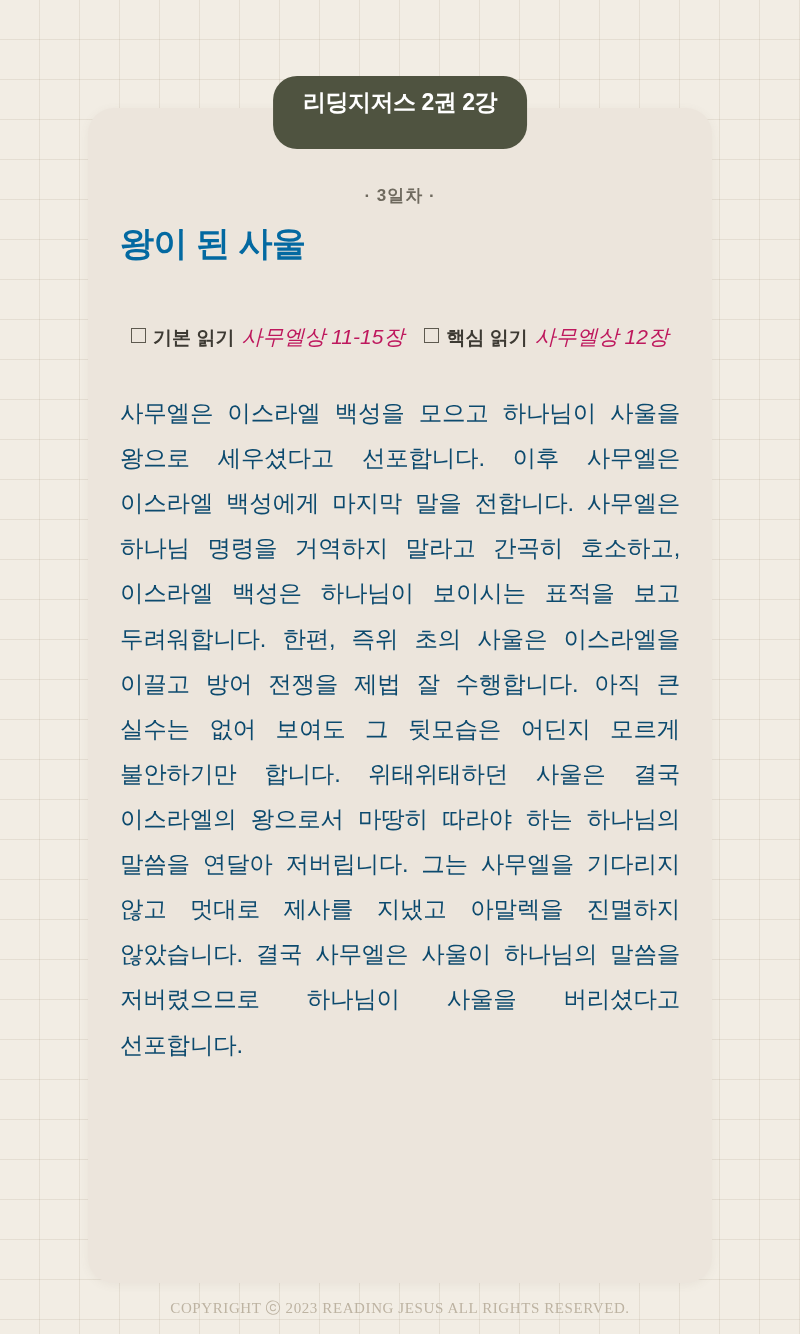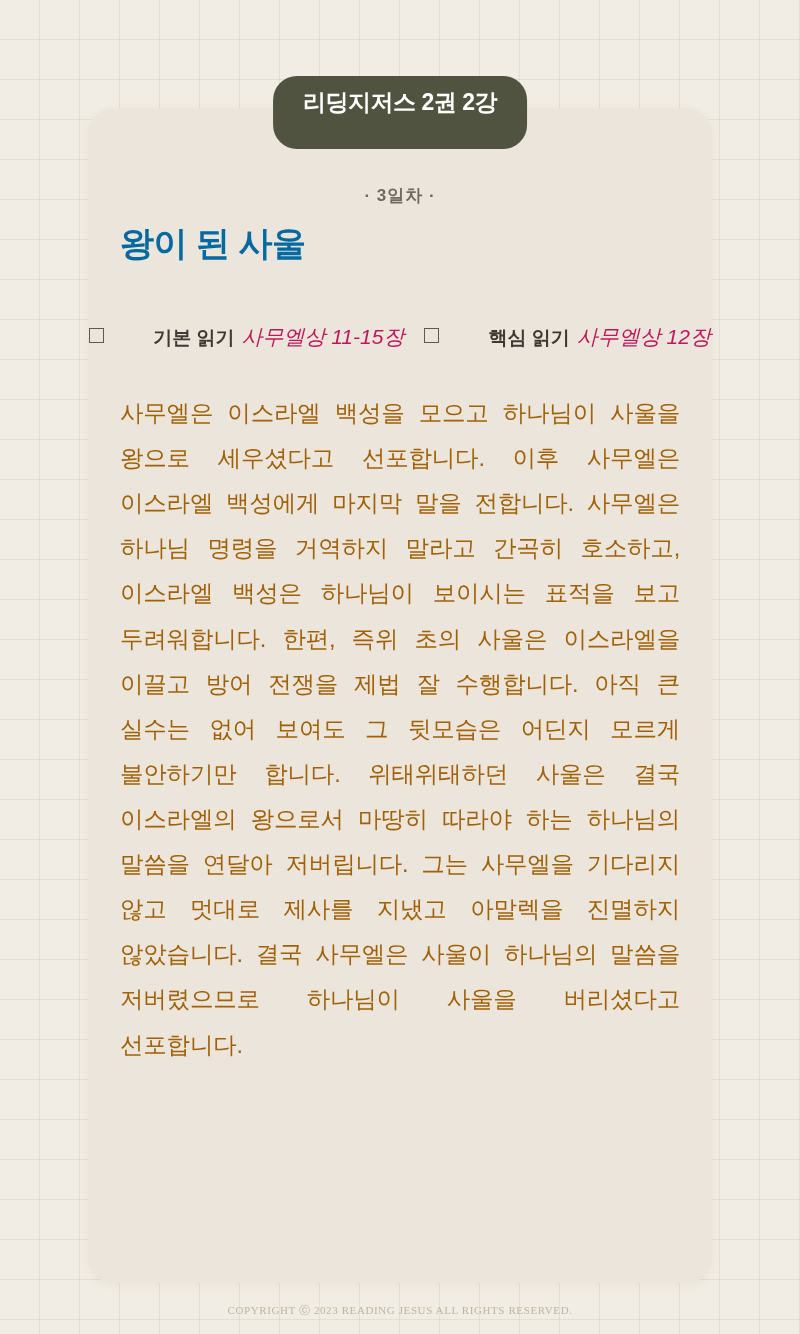--- a/index.html
+++ b/index.html
@@ -100,48 +100,47 @@
     width: 13px;
     height: 13px;
     border: 1.6px solid #5d594f;
     position: relative;
     top: -1px;
   }
   .reading-label {
     font-size: 19px;
     font-weight: bold;
     color: #3d3a33;
-    margin-left: 42px;
   }
   .reading-ref {
     font-size: 21px;
     color: #be185d;
     font-style: italic;
   }
 
   .body-text {
     font-size: 23.5px;
     line-height: 1.92;
-    color: #a16207;
+    color: #0c4a6e;
     text-align: justify;
     text-justify: inter-character;
     word-break: keep-all;
     letter-spacing: -0.2px;
     margin: 0;
   }
 
   .footer {
     position: absolute;
     left: 0;
     right: 0;
     top: 1318px;
     transform: translateY(-100%);
     text-align: center;
     color: #bdb3a2;
-    font-size: 11px;
+    font-size: 15px;
     letter-spacing: 0.6px;
     font-family: "Liberation Serif", serif;
   }
 </style>
 </head>
 <body>
 
 <div class="page-bg"></div>
 
 <div class="card"></div>

